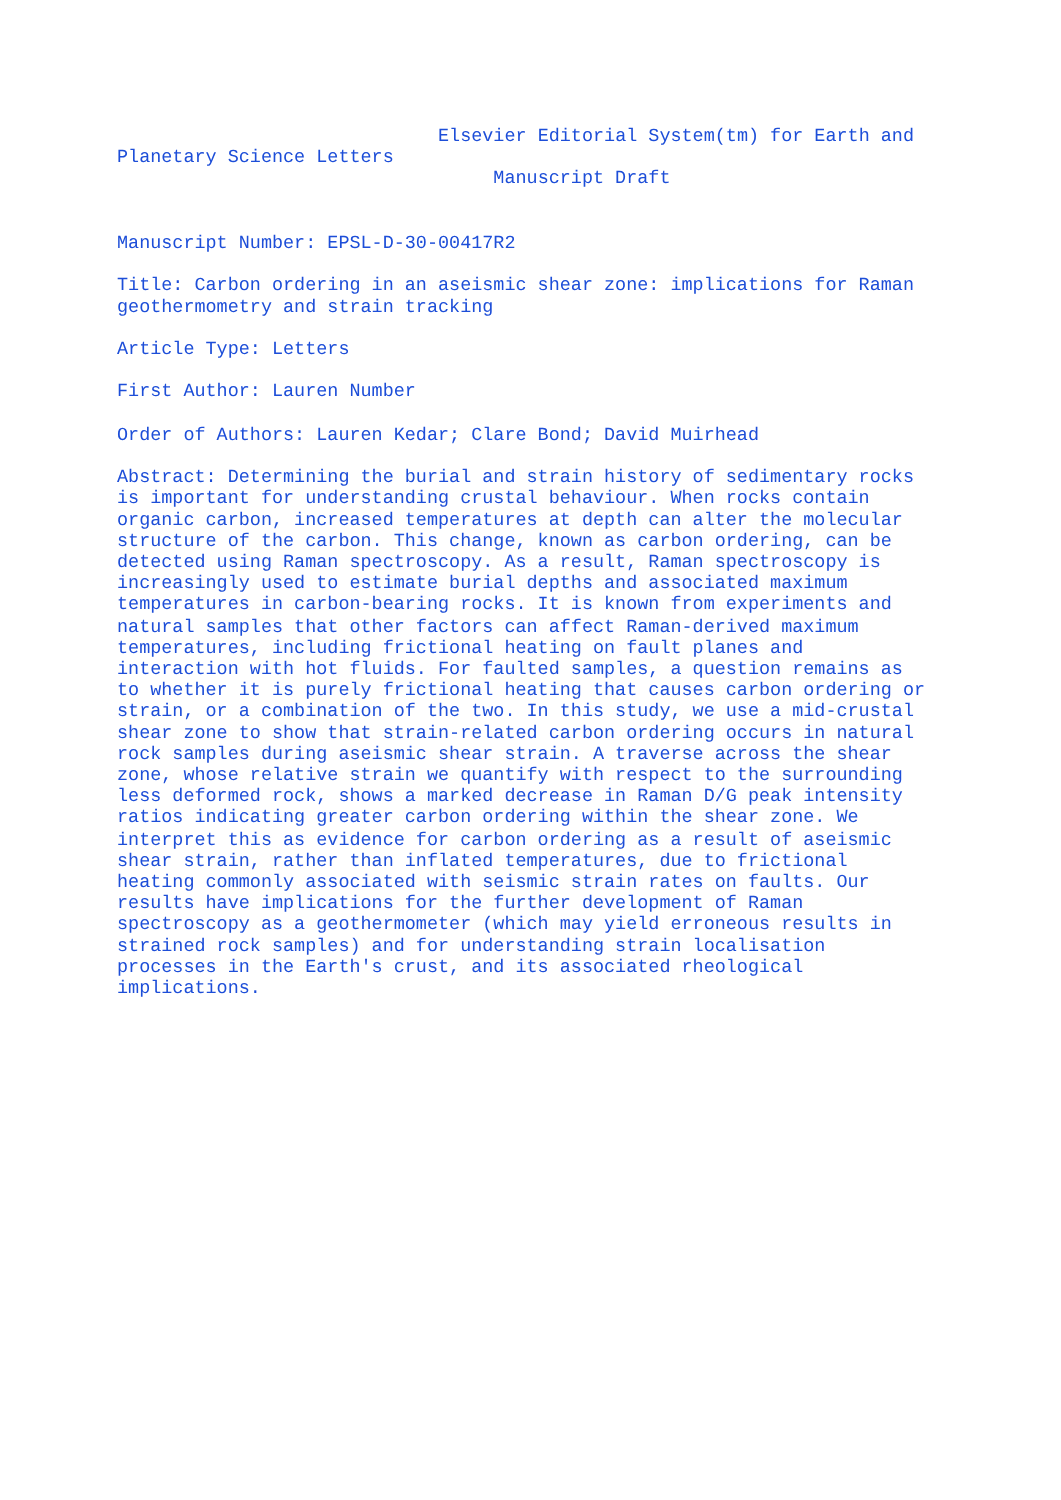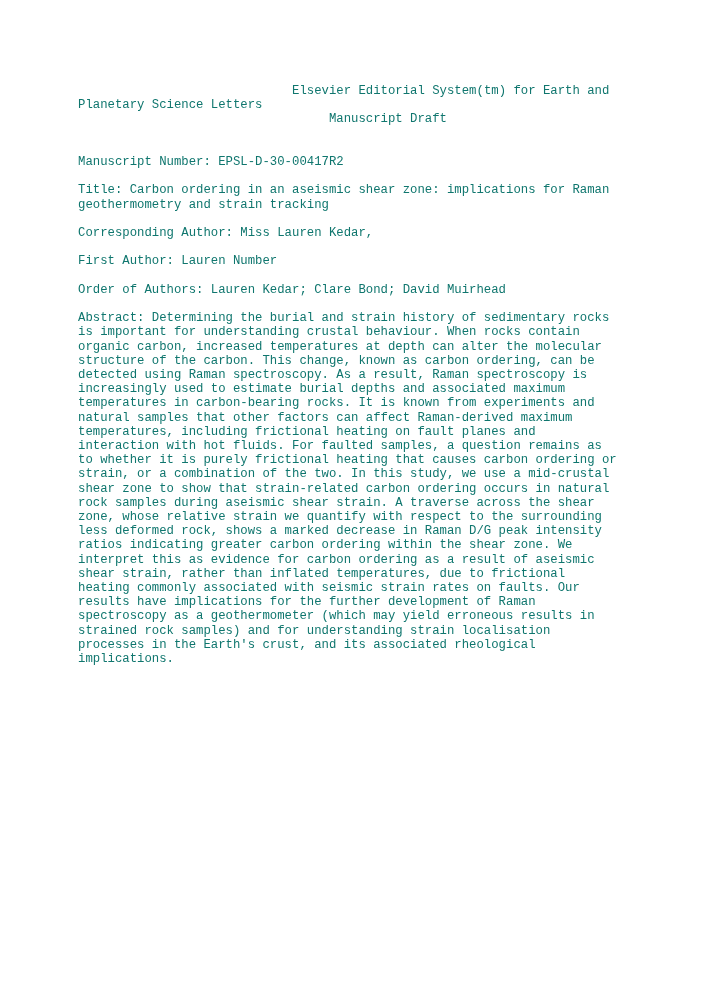--- a/index.html
+++ b/index.html
@@ -10,42 +10,42 @@
     .page {
       position: relative;
       width: 707px;
       height: 1000px;
       background: #ffffff;
       box-sizing: border-box;
       padding: 84px 66px 0 78px;
       font-family: "Liberation Mono", "DejaVu Sans Mono", monospace;
       font-size: 12.3px;
       line-height: 14.2px;
-      color: #0f766e;
+      color: #1d4ed8;
       overflow: hidden;
     }
     .para {
       white-space: pre-wrap;
       margin: 0 0 14.2px 0;
     }
     .para.gap-2 {
       margin-bottom: 28.4px;
     }
   </style>
 </head>
 <body>
 
 <div class="page">
   <div class="para gap-2">                             Elsevier Editorial System(tm) for Earth and
 Planetary Science Letters
                                   Manuscript Draft</div>
   <div class="para">Manuscript Number: EPSL-D-30-00417R2</div>
   <div class="para">Title: Carbon ordering in an aseismic shear zone: implications for Raman
 geothermometry and strain tracking</div>
-  <div class="para">Corresponding Author: Miss Lauren Kedar,</div>
+  <div class="para">Article Type: Letters</div>
   <div class="para">First Author: Lauren Number</div>
   <div class="para">Order of Authors: Lauren Kedar; Clare Bond; David Muirhead</div>
   <div class="para">Abstract: Determining the burial and strain history of sedimentary rocks
 is important for understanding crustal behaviour. When rocks contain
 organic carbon, increased temperatures at depth can alter the molecular
 structure of the carbon. This change, known as carbon ordering, can be
 detected using Raman spectroscopy. As a result, Raman spectroscopy is
 increasingly used to estimate burial depths and associated maximum
 temperatures in carbon-bearing rocks. It is known from experiments and
 natural samples that other factors can affect Raman-derived maximum

